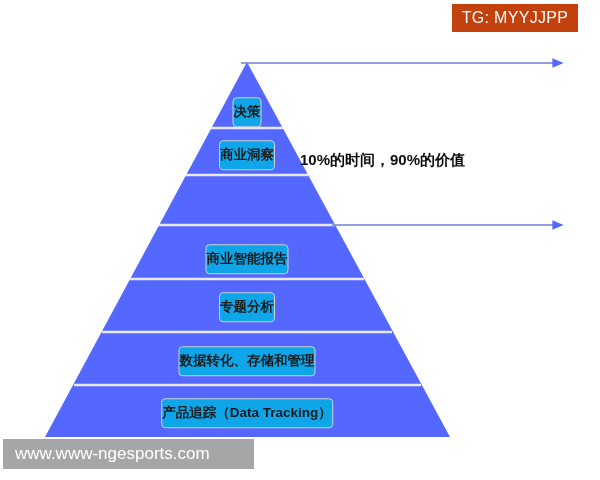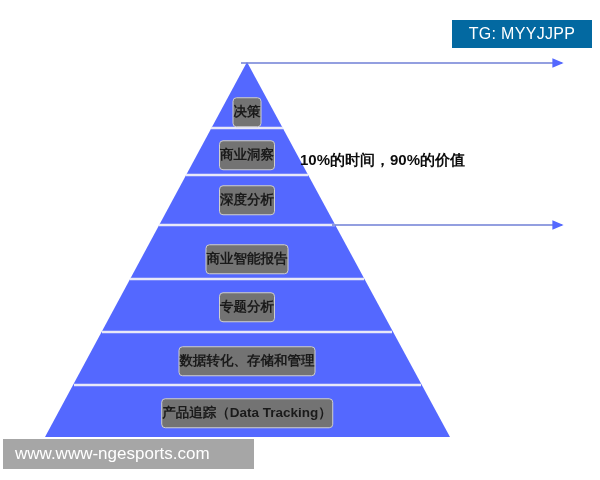--- a/index.html
+++ b/index.html
@@ -20,24 +20,24 @@
     left: 0;
     top: 0;
     width: 600px;
     height: 480px;
   }
 
   
   .tg-badge {
     position: absolute;
     left: 452px;
-    top: 20px;
-    width: 140px;
+    top: 4px;
+    width: 126px;
     height: 28px;
-    background: #0369a1;
+    background: #c2410c;
     color: #ffffff;
     font-size: 16px;
     letter-spacing: 0.3px;
     display: flex;
     align-items: center;
     justify-content: center;
     white-space: nowrap;
   }
 
   
@@ -63,21 +63,21 @@
     left: 0;
     top: 0;
     width: 600px;
     height: 480px;
   }
 
   
   .tier-label {
     position: absolute;
     transform: translate(-50%, -50%);
-    background: #737373;
+    background: #0ea5e9;
     border: 1px solid #cfcfcf;
     border-radius: 4px;
     color: #1a1a1a;
     font-size: 13.5px;
     font-weight: 700;
     line-height: 1;
     padding: 7px 0;
     white-space: nowrap;
     box-sizing: border-box;
   }
@@ -118,21 +118,20 @@
 
     <line x1="241" y1="63" x2="562" y2="63" stroke="#6f7fd6" stroke-width="1.6" marker-end="url(#arrowhead)"></line>
 
     <line x1="332" y1="225" x2="562" y2="225" stroke="#6f7fd6" stroke-width="1.6" marker-end="url(#arrowhead)"></line>
   </svg>
 
   <div class="tier-label" style="left:247px; top:112px;">决策</div>
 
   <div class="tier-label" style="left:247px; top:155px;">商业洞察</div>
 
-  <div class="tier-label" style="left:247px; top:200px;">深度分析</div>
 
   <div class="tier-label" style="left:247px; top:259px;">商业智能报告</div>
 
   <div class="tier-label" style="left:247px; top:307px;">专题分析</div>
 
   <div class="tier-label wide" style="left:247px; top:413px;">产品追踪（Data Tracking）</div>
 
   <div class="tier-label wide" style="left:247px; top:361px;">数据转化、存储和管理</div>
 
   <div class="annotation" style="left:300px; top:145px;">10%的时间，90%的价值</div>

